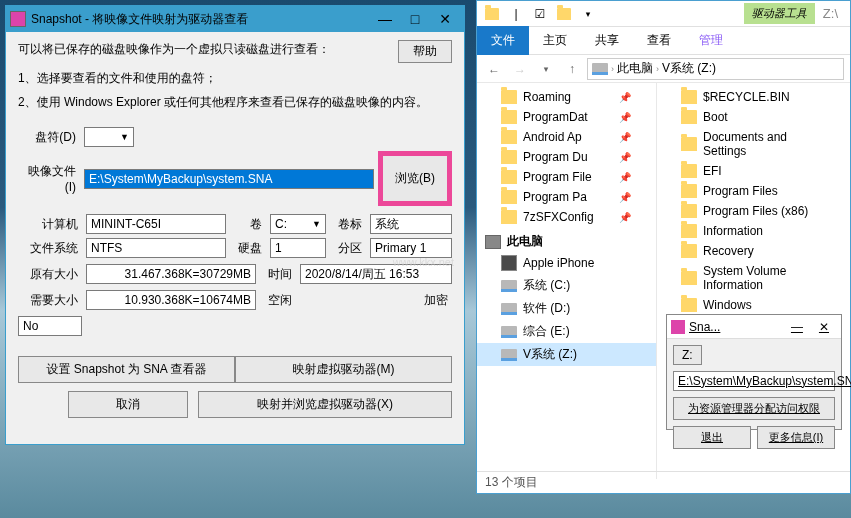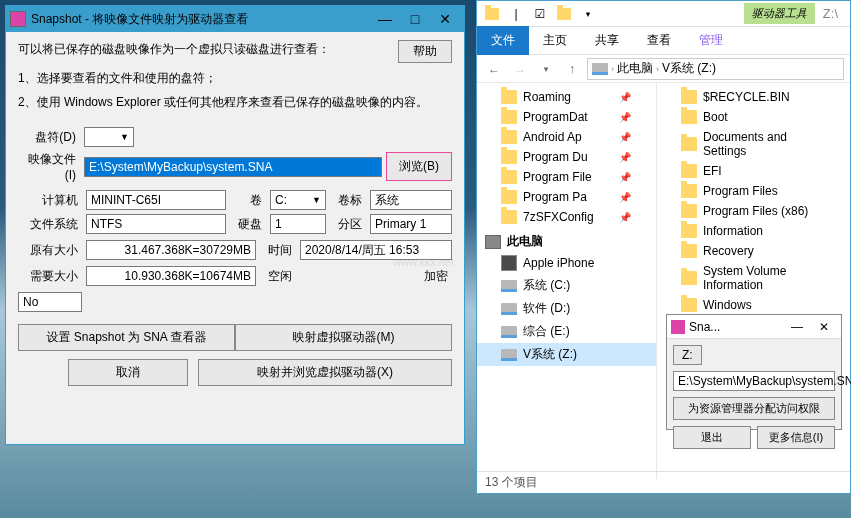--- a/index.html
+++ b/index.html
@@ -14,24 +14,24 @@
 .titlebar .wb { width: 30px; height: 20px; display: flex; align-items: center; justify-content: center; font-size: 14px; cursor: pointer; }
 .snapshot-body { padding: 8px 12px; }
 .sn-row { display: flex; align-items: center; margin: 4px 0; gap: 4px; }
 .sn-desc { margin: 6px 0; line-height: 1.5; }
 .sn-help { float: right; padding: 2px 14px; border: 1px solid #888; background: #e8e8e8; cursor: pointer; }
 .sn-label { text-align: right; padding-right: 4px; }
 .sn-combo { border: 1px solid #7a7a7a; background: #fff; height: 20px; padding: 1px 4px; display: flex; align-items: center; justify-content: space-between; }
 .sn-combo .dd { font-size: 9px; }
 .sn-input { border: 1px solid #7a7a7a; background: #fff; height: 20px; padding: 1px 4px; display: flex; align-items: center; }
 .sn-input.sel { background: #0078d7; color: #fff; }
-.sn-btn { border: 1px solid #ec4899; background: #e8e8e8; padding: 5px 12px; cursor: pointer; }
+.sn-btn { border: 5px solid #ec4899; background: #e8e8e8; padding: 14px 12px; cursor: pointer; }
 .sn-grid { display: grid; grid-template-columns: 64px 140px 36px 56px 36px 1fr; gap: 4px 4px; align-items: center; margin-top: 8px; }
 .sn-grid2 { display: grid; grid-template-columns: 64px 170px 36px 1fr; gap: 6px 4px; align-items: center; margin-top: 6px; }
-.sn-bottom { display: flex; justify-content: center; margin-top: 12px; }
+.sn-bottom { display: flex; justify-content: center; margin-top: 20px; }
 .sn-bottom2 { display: flex; justify-content: space-around; margin-top: 8px; gap: 10px; }
 .sn-bigbtn { border: 1px solid #888; background: #e8e8e8; padding: 4px 8px; cursor: pointer; flex: 1; text-align: center; }
 .watermark { position: absolute; right: 10px; top: 250px; color: #ccc; font-size: 11px; opacity: 0.6; }
 
 
 .explorer { position: absolute; left: 476px; top: 0; width: 375px; height: 494px; background: #fff; border: 1px solid #4a9fd0; }
 .ex-top { height: 26px; display: flex; align-items: center; padding: 0 4px; background: #fff; border-bottom: 1px solid #e0e0e0; }
 .ex-qat { display: flex; gap: 2px; }
 .ex-qat .qb { width: 22px; height: 20px; display: flex; align-items: center; justify-content: center; border: 1px solid transparent; }
 .ex-top .spacer { flex: 1; }
@@ -53,21 +53,21 @@
 .fico::before { content: ""; position: absolute; top: -3px; left: 0; width: 6px; height: 3px; background: #ffd76a; border-radius: 1px 1px 0 0; }
 .dico { width: 16px; height: 12px; background: #b8b8b8; border-radius: 1px; flex-shrink: 0; position: relative; }
 .dico::after { content: ""; position: absolute; bottom: 0; left: 0; right: 0; height: 3px; background: #5aa0e0; }
 .pico { width: 16px; height: 16px; background: #4a4a4a; border: 1px solid #888; flex-shrink: 0; }
 .cico { width: 16px; height: 14px; background: #888; border: 1px solid #666; flex-shrink: 0; }
 .pin { color: #888; font-size: 10px; margin-left: auto; }
 .ex-sect { font-weight: bold; padding: 6px 8px 2px; display: flex; align-items: center; gap: 6px; }
 .ex-footer { position: absolute; bottom: 0; left: 0; right: 0; height: 22px; border-top: 1px solid #e0e0e0; padding: 2px 8px; display: flex; align-items: center; font-size: 11px; color: #555; }
 
 
-.sna-pop { position: absolute; left: 666px; top: 314px; width: 176px; height: 116px; background: #f0f0f0; border: 1px solid #888; z-index: 5; }
+.sna-pop { position: absolute; left: 666px; top: 314px; width: 176px; height: 116px; background: #f0f0f0; border: 1px solid #888; z-index: 5; text-decoration: underline; }
 .sna-pop .pt { height: 24px; display: flex; align-items: center; padding: 0 4px; background: #fff; border-bottom: 1px solid #ddd; }
 .sna-pop .pt .picon { width: 14px; height: 14px; background: #d4a; margin-right: 4px; }
 .sna-pop .pbody { padding: 6px; }
 .sna-pop .zbtn { border: 1px solid #888; background: #e8e8e8; padding: 2px 8px; display: inline-block; cursor: pointer; }
 .sna-pop .pinput { border: 1px solid #888; background: #fff; padding: 2px 4px; margin: 6px 0; font-size: 11px; }
 .sna-pop .pbtn { border: 1px solid #888; background: #e8e8e8; padding: 3px 6px; text-align: center; cursor: pointer; font-size: 11px; }
 .sna-pop .prow { display: flex; gap: 6px; margin-top: 6px; }
 </style>
 </head>
 <body>

